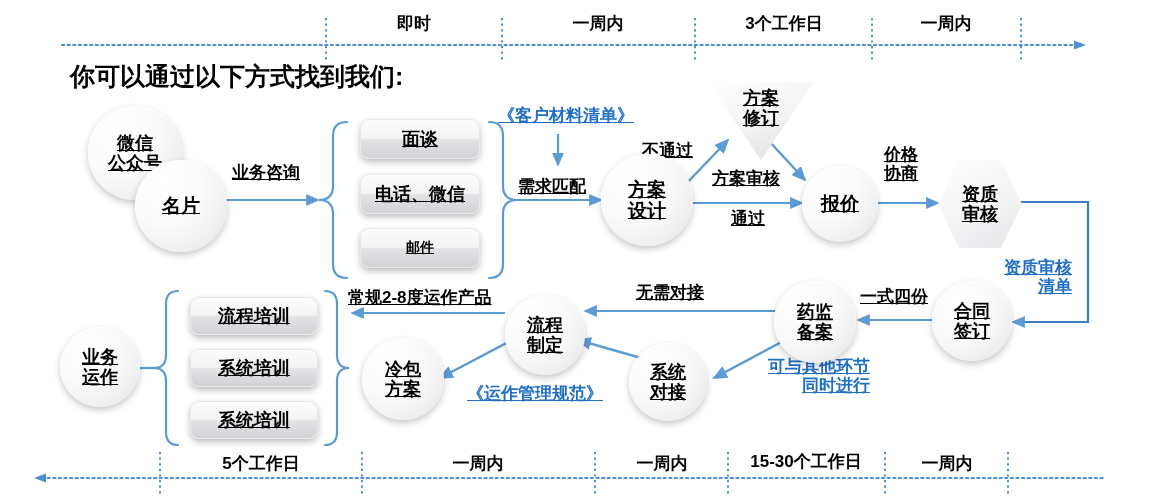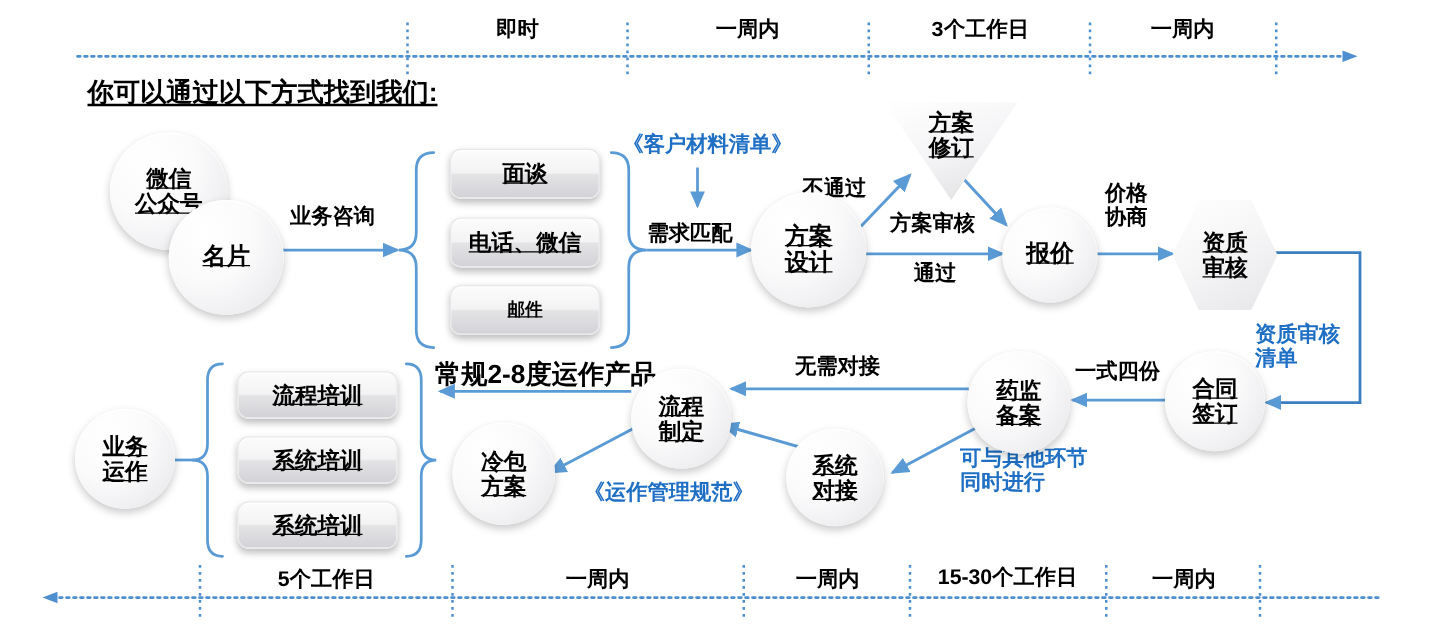--- a/index.html
+++ b/index.html
@@ -61,21 +61,22 @@
     align-items: flex-start;
     padding-top: 6px;
     filter: drop-shadow(0 3px 5px rgba(0,0,0,0.25));
   }
   .label {
     position: absolute;
     font-weight: bold;
     color: #000000;
     white-space: nowrap;
     line-height: 1.14;
-    text-align: left;
+    text-align: right;
+    text-decoration: underline;
   }
   .label.blue {
     color: #1f6fc4;
   }
   .tl-label {
     position: absolute;
     font-weight: bold;
     color: #000000;
     white-space: nowrap;
     text-align: center;
@@ -184,25 +185,25 @@
       <line x1="505" y1="313" x2="352" y2="313" marker-end="url(#ah)"></line>
     </g>
 
     <g stroke="#5b9bd5" fill="none" stroke-width="2.2">
       <line x1="140" y1="368" x2="160" y2="368"></line>
     </g>
     <path d="M178,291 q-12,0 -12,13 l0,51 q0,13 -12,13 q12,0 12,13 l0,51 q0,13 12,13" stroke="#5b9bd5" stroke-width="2.2" fill="none" stroke-linecap="round"></path>
     <path d="M325,291 q12,0 12,13 l0,51 q0,13 12,13 q-12,0 -12,13 l0,51 q0,13 -12,13" stroke="#5b9bd5" stroke-width="2.2" fill="none" stroke-linecap="round"></path>
   </svg>
 
-  <div class="heading" style="left:70px; top:60px; font-size:21px;text-decoration:underline;">你可以通过以下方式找到我们:</div>
+  <div class="heading" style="left:70px; top:60px; font-size:25px;">你可以通过以下方式找到我们:</div>
 
   <div class="tl-label" style="left:414px; top:12px; font-size:17px;">即时</div>
   <div class="tl-label" style="left:598px; top:12px; font-size:17px;">一周内</div>
-  <div class="tl-label" style="left:784px; top:12px; font-size:17px;font-family:Liberation Mono, monospace;">3个工作日</div>
+  <div class="tl-label" style="left:784px; top:12px; font-size:17px;">3个工作日</div>
   <div class="tl-label" style="left:946px; top:12px; font-size:17px;">一周内</div>
 
   <div class="tl-label" style="left:261px; top:452px; font-size:17px;">5个工作日</div>
   <div class="tl-label" style="left:478px; top:452px; font-size:17px;">一周内</div>
   <div class="tl-label" style="left:662px; top:452px; font-size:17px;">一周内</div>
   <div class="tl-label" style="left:806px; top:450px; font-size:17px;">15-30个工作日</div>
   <div class="tl-label" style="left:947px; top:452px; font-size:17px;">一周内</div>
 
   <div class="node circle-node" style="left:88px; top:106px; width:94px; height:94px; font-size:18px; white-space:pre-line;">
     <span>微信
@@ -231,21 +232,21 @@
   <div class="label" style="left:731px; top:209px; font-size:17px;">通过</div>
   <div class="label" style="left:884px; top:145px; font-size:17px; white-space:pre-line;">价格
 协商</div>
   <div class="label blue" style="left:1004px; top:258px; font-size:17px; white-space:pre-line;">资质审核
 清单</div>
   <div class="label" style="left:860px; top:287px; font-size:17px;">一式四份</div>
   <div class="label" style="left:636px; top:283px; font-size:17px;">无需对接</div>
   <div class="label blue" style="left:768px; top:357px; font-size:17px; white-space:pre-line;">可与其他环节
 同时进行</div>
   <div class="label blue" style="left:467px; top:384px; font-size:17px;">《运作管理规范》</div>
-  <div class="label" style="left:348px; top:288px; font-size:21px;">常规2-8度运作产品</div>
+  <div class="label" style="left:348px; top:288px; font-size:17px;">常规2-8度运作产品</div>
 
   <div class="node circle-node" style="left:601px; top:154px; width:92px; height:92px; font-size:19px; white-space:pre-line;">
     <span>方案
 设计</span>
   </div>
 
   <div class="node tri-node" style="left:708px; top:82px; width:106px; height:78px; font-size:18px; white-space:pre-line;">
     <span>方案
 修订</span>
   </div>

